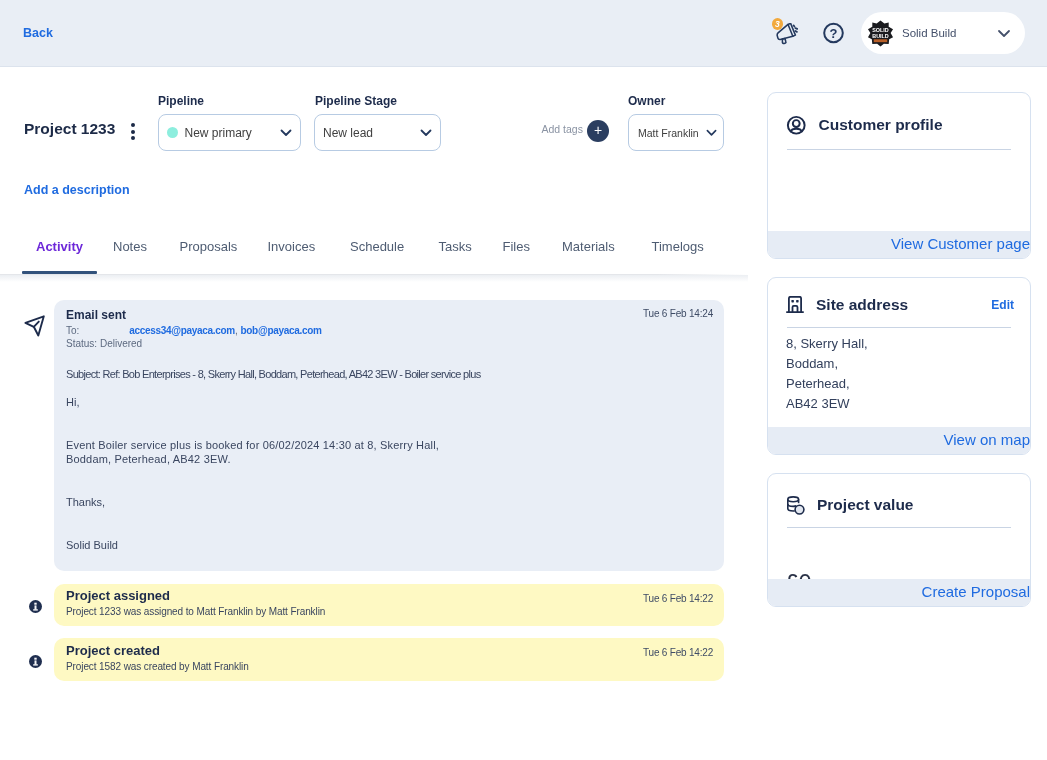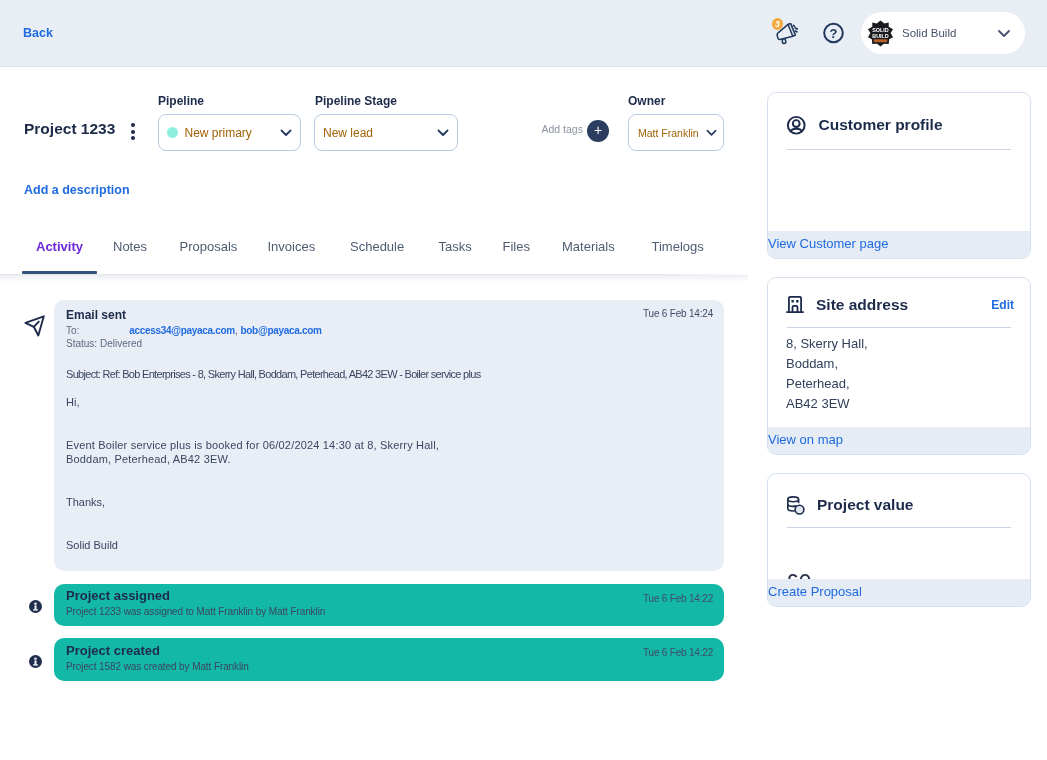--- a/index.html
+++ b/index.html
@@ -15,21 +15,21 @@
 .pill { position:absolute; left:861px; top:12px; width:164px; height:42px; background:#fff; border-radius:21px; }
 .avatar { position:absolute; left:6px; top:8px; width:27px; height:27px; }
 .pillname { position:absolute; left:41px; top:15px; font-size:11.5px; color:#44506a; }
 .pillchev { position:absolute; left:136px; top:17px; }
 
 
 .h1 { position:absolute; left:24px; top:120px; font-size:15.5px; font-weight:bold; color:#1c2a47; }
 .kebab { position:absolute; left:131px; top:123px; width:5px; }
 .kebab span { display:block; width:4px; height:4px; border-radius:50%; background:#1c2a47; margin-bottom:2.5px; }
 .flabel { position:absolute; top:93.5px; font-size:12px; font-weight:bold; color:#1d2b4b; }
-.dd { position:absolute; top:114px; height:37px; background:#fff; border:1px solid #b7cbe3; border-radius:8px; display:flex; align-items:center; padding:0 8px; font-size:12px; color:#a16207; white-space:nowrap; }
+.dd { position:absolute; top:114px; height:37px; background:#fff; border:1px solid #b7cbe3; border-radius:8px; display:flex; align-items:center; padding:0 8px; font-size:12px; color:#404040; white-space:nowrap; }
 .dd .chev { margin-left:auto; }
 .teal { width:11px; height:11px; border-radius:50%; background:#8deede; margin-right:6.5px; flex:none; }
 .addtags { position:absolute; left:541.5px; top:123px; line-height:13px; font-size:10.5px; color:#8a93a3; }
 .plusc { position:absolute; left:587px; top:120px; width:22px; height:22px; border-radius:50%; background:#2b3e60; color:#fff; font-size:14px; text-align:center; line-height:21px; }
 .adddesc { position:absolute; left:24px; top:183px; font-size:12.5px; font-weight:bold; color:#1f6be0; }
 
 
 #tabs { position:absolute; left:0; top:240px; width:748px; height:34px; }
 #tabs .tab { position:absolute; top:-1px; font-size:13px; color:#4e5c72; white-space:nowrap; }
 #tabs .tab.act { color:#6d28d9; font-weight:bold; }
@@ -42,32 +42,32 @@
 .evicon { position:absolute; }
 .evtitle { font-size:12px; font-weight:bold; color:#1d2b4b; line-height:16px; }
 .evdate { position:absolute; right:11px; top:7.5px; letter-spacing:-0.2px; font-size:10px; color:#3f4c66; }
 .gray { color:#5d6a80; }
 .blue { color:#1f6be0; }
 #emailcard { top:300px; height:271px; padding:7px 12px; }
 #emailcard .meta { font-size:10px; line-height:13.8px; }
 #emailcard .meta .blue { letter-spacing:-0.3px; }
 #emailcard .meta1 { margin-top:0.5px; }
 #emailbody { position:absolute; left:12px; top:66.5px; font-size:11px; color:#3a4660; line-height:14.3px; white-space:pre-line; }
-.rowcard { position:absolute; left:54px; width:670px; background:#14b8a6; border-radius:10px; height:42.5px; padding:4.5px 12px; }
+.rowcard { position:absolute; left:54px; width:670px; background:#fef9c3; border-radius:10px; height:42.5px; padding:4.5px 12px; }
 .rowcard .evtitle { font-size:13px; }
 .rowcard .evdate { top:9px;margin-left:39px; }
 
 .rowcard .sub { font-size:10px; letter-spacing:-0.1px; color:#3a4660; margin-top:2px; }
 
 
 .card { position:absolute; left:767px; width:264px; background:#fff; border:1px solid #d6e1f0; border-radius:9px; }
 .cardhead { position:absolute; left:18px; display:flex; align-items:center; }
 .cardhead .ttl { font-size:15.5px; font-weight:bold; color:#1d2b4b; margin-left:12px; }
 .carddiv { position:absolute; left:19px; right:19px; height:1px; background:#c9d4e4; }
-.cardfoot { position:absolute; left:0; right:0; bottom:0; height:27px; background:#e6ecf5; border-radius:0 0 8px 8px; text-align:left; font-size:13px; color:#1f6be0; line-height:26px; }
+.cardfoot { position:absolute; left:0; right:0; bottom:0; height:27px; background:#e6ecf5; border-radius:0 0 8px 8px; text-align:right; font-size:15px; color:#1f6be0; line-height:26px; }
 .cbody { position:absolute; left:18px; font-size:13px; color:#33405c; line-height:20px; }
 #card1 { top:92px; height:166.5px; }
 #card2 { top:276.5px; height:178.5px; }
 #card3 { top:472.5px; height:134.5px; }
 .edit { position:absolute; right:16px; top:20px; font-size:12px; font-weight:bold; color:#1f6be0; }
 .pv { position:absolute; left:17.5px; top:76px; color:#2a3247;margin-top:20px; }
 .pv .big { font-size:23.5px; }
 .pv .small { font-size:13.5px; }
 </style>
 </head>
@@ -107,21 +107,21 @@
       <span></span>
     </div>
 
   <div class="flabel" style="left:158px;">Pipeline</div>
   <div class="dd" style="left:158px; width:143px;"><span class="teal"></span>New primary
     <svg class="chev" width="12" height="8" viewBox="0 0 12 8" fill="none">
         <path d="M1.5 1.5 L6 6 L10.5 1.5" stroke="#24395e" stroke-width="1.8" stroke-linecap="round" stroke-linejoin="round"></path>
       </svg>
   </div>
   <div class="flabel" style="left:315px;">Pipeline Stage</div>
-  <div class="dd" style="left:314px; width:144px;">New lead
+  <div class="dd" style="left:314px; width:127px;">New lead
     <svg class="chev" width="12" height="8" viewBox="0 0 12 8" fill="none">
         <path d="M1.5 1.5 L6 6 L10.5 1.5" stroke="#24395e" stroke-width="1.8" stroke-linecap="round" stroke-linejoin="round"></path>
       </svg>
   </div>
   <div class="addtags">Add tags</div>
   <div class="plusc">+</div>
   <div class="flabel" style="left:628px;">Owner</div>
   <div class="dd" style="left:628px; width:96px; padding:0 6px 0 9px; font-size:10.5px;">Matt Franklin
     <svg class="chev" width="11" height="8" viewBox="0 0 12 8" fill="none">
         <path d="M1.5 1.5 L6 6 L10.5 1.5" stroke="#24395e" stroke-width="1.8" stroke-linecap="round" stroke-linejoin="round"></path>

